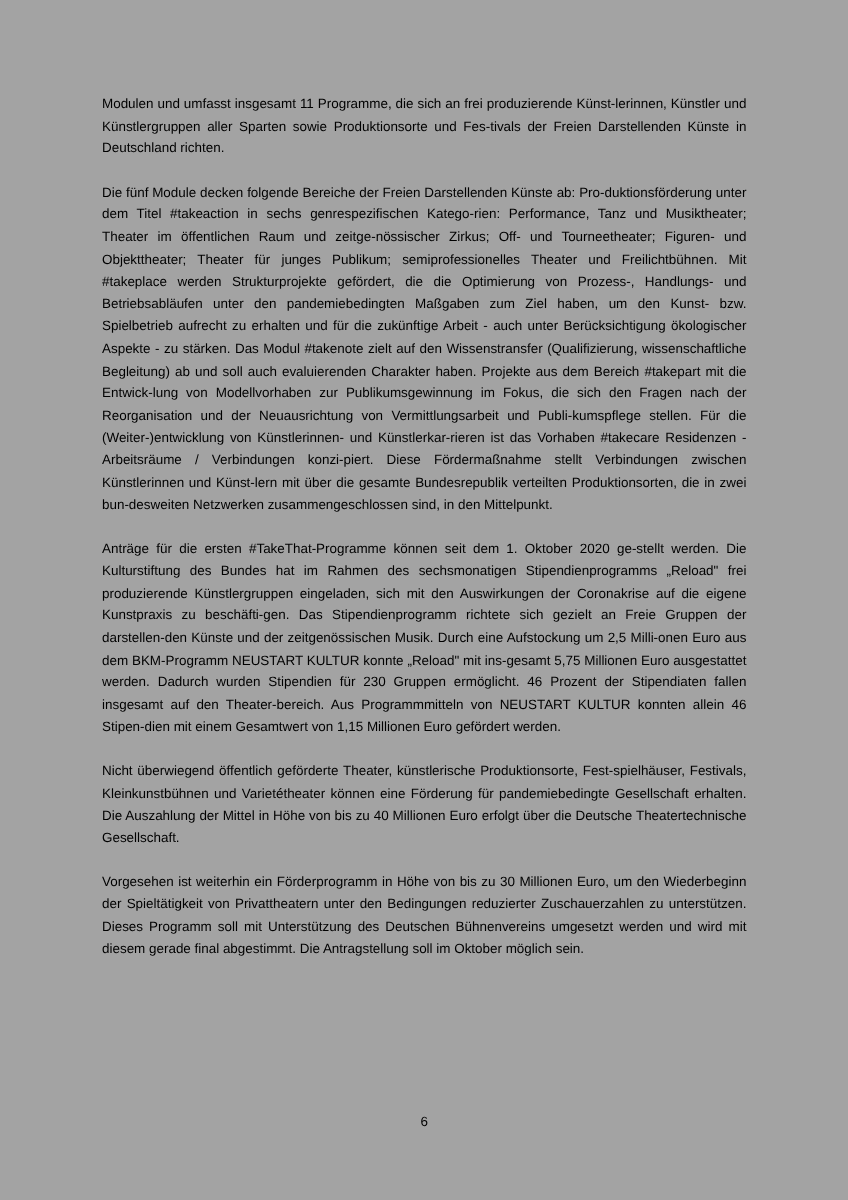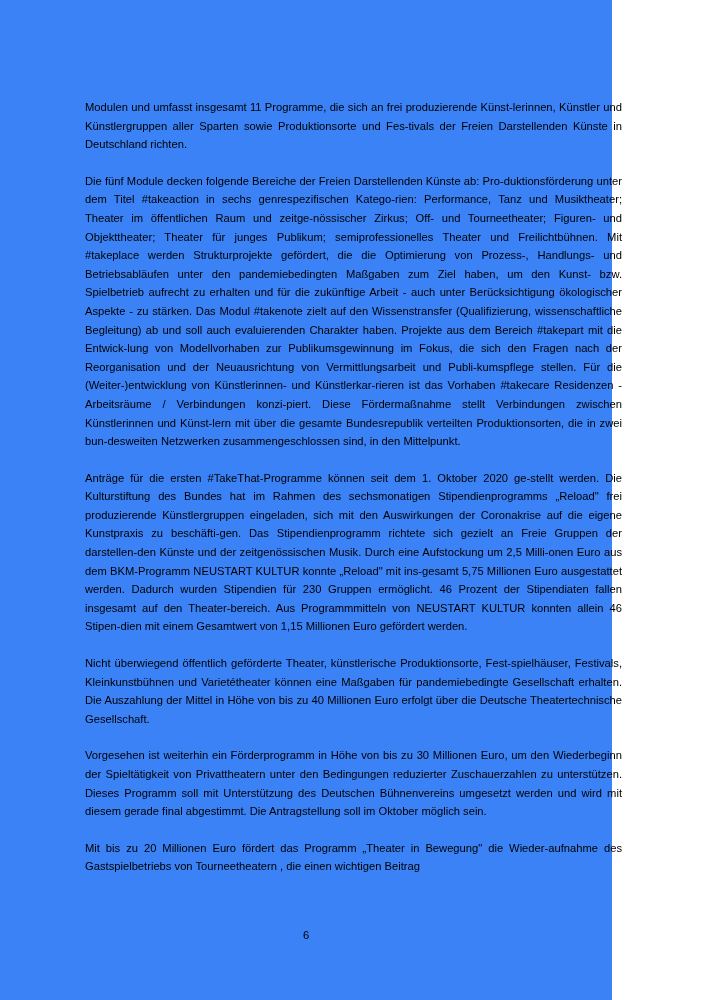--- a/index.html
+++ b/index.html
@@ -9,25 +9,25 @@
   }
   body {
     width: 707px;
     height: 1000px;
     font-family: "Liberation Sans", sans-serif;
     color: #000000;
     -webkit-font-smoothing: antialiased;
   }
   .page {
     position: relative;
-    width: 612px;
+    width: 707px;
     height: 1000px;
     box-sizing: border-box;
-    padding: 98px 85px 0 85px;
-    background: #3b82f6;
+    padding: 78px 85px 0 85px;
+    background: #a3a3a3;
   }
   .doc-body {
     width: 537px;
   }
   p.para {
     margin: 0 0 18px 0;
     font-size: 11.2px;
     line-height: 18.6px;
     text-align: justify;
     text-justify: inter-word;
@@ -52,18 +52,17 @@
   }
 </style>
 </head>
 <body>
 
 <div class="page">
   <div class="doc-body" id="doc-body">
       <p class="para"><span>Modulen und umfasst insgesamt 11 Programme, die sich an frei produzierende Künst-lerinnen, Künstler und Künstlergruppen aller Sparten sowie Produktionsorte und Fes-tivals der Freien Darstellenden Künste in Deutschland richten.</span></p>
       <p class="para"><span>Die fünf Module decken folgende Bereiche der Freien Darstellenden Künste ab: Pro-duktionsförderung unter dem Titel </span><b>#takeaction</b><span> in sechs genrespezifischen Katego-rien: Performance, Tanz und Musiktheater; Theater im öffentlichen Raum und zeitge-nössischer Zirkus; Off- und Tourneetheater; Figuren- und Objekttheater; Theater für junges Publikum; semiprofessionelles Theater und Freilichtbühnen. Mit </span><b>#takeplace</b><span> werden Strukturprojekte gefördert, die die Optimierung von Prozess-, Handlungs- und Betriebsabläufen unter den pandemiebedingten Maßgaben zum Ziel haben, um den Kunst- bzw. Spielbetrieb aufrecht zu erhalten und für die zukünftige Arbeit - auch unter Berücksichtigung ökologischer Aspekte - zu stärken. Das Modul </span><b>#takenote</b><span> zielt auf den Wissenstransfer (Qualifizierung, wissenschaftliche Begleitung) ab und soll auch evaluierenden Charakter haben. Projekte aus dem Bereich </span><b>#takepart</b><span> mit die Entwick-lung von Modellvorhaben zur Publikumsgewinnung im Fokus, die sich den Fragen nach der Reorganisation und der Neuausrichtung von Vermittlungsarbeit und Publi-kumspflege stellen. Für die (Weiter-)entwicklung von Künstlerinnen- und Künstlerkar-rieren ist das Vorhaben </span><b>#takecare Residenzen</b><span> - Arbeitsräume / Verbindungen konzi-piert. Diese Fördermaßnahme stellt Verbindungen zwischen Künstlerinnen und Künst-lern mit über die gesamte Bundesrepublik verteilten Produktionsorten, die in zwei bun-desweiten Netzwerken zusammengeschlossen sind, in den Mittelpunkt.</span></p>
       <p class="para"><span>Anträge für die ersten #TakeThat-Programme können seit dem 1. Oktober 2020 ge-stellt werden. Die </span><b>Kulturstiftung des Bundes</b><span> hat im Rahmen des sechsmonatigen </span><b>Stipendienprogramms „Reload"</b><span> frei produzierende Künstlergruppen eingeladen, sich mit den Auswirkungen der Coronakrise auf die eigene Kunstpraxis zu beschäfti-gen. Das Stipendienprogramm richtete sich gezielt an </span><b>Freie Gruppen der darstellen-den Künste und der zeitgenössischen Musik</b><span>. Durch eine Aufstockung um 2,5 Milli-onen Euro aus dem BKM-Programm NEUSTART KULTUR konnte „Reload" mit ins-gesamt 5,75 Millionen Euro ausgestattet werden. Dadurch wurden Stipendien für 230 Gruppen ermöglicht. 46 Prozent der Stipendiaten fallen insgesamt auf den </span><b>Theater-bereich</b><span>. Aus Programmmitteln von NEUSTART KULTUR konnten allein 46 Stipen-dien mit einem Gesamtwert von 1,15 Millionen Euro gefördert werden.</span></p>
-      <p class="para"><span>Nicht überwiegend öffentlich geförderte Theater, künstlerische Produktionsorte, Fest-spielhäuser, Festivals, Kleinkunstbühnen und Varietétheater können eine Maßgaben für </span><b>pandemiebedingte Gesellschaft</b><span> erhalten. Die Auszahlung der Mittel in Höhe von bis zu 40 Millionen Euro erfolgt über die </span><b>Deutsche Theatertechnische Gesellschaft.</b></p>
+      <p class="para"><span>Nicht überwiegend öffentlich geförderte Theater, künstlerische Produktionsorte, Fest-spielhäuser, Festivals, Kleinkunstbühnen und Varietétheater können eine Förderung für </span><b>pandemiebedingte Gesellschaft</b><span> erhalten. Die Auszahlung der Mittel in Höhe von bis zu 40 Millionen Euro erfolgt über die </span><b>Deutsche Theatertechnische Gesellschaft.</b></p>
       <p class="para"><span>Vorgesehen ist weiterhin ein Förderprogramm in Höhe von bis zu 30 Millionen Euro, um den </span><b>Wiederbeginn der Spieltätigkeit von Privattheatern</b><span> unter den Bedingungen reduzierter Zuschauerzahlen zu unterstützen. Dieses Programm soll mit Unterstützung des Deutschen Bühnenvereins umgesetzt werden und wird mit diesem gerade final abgestimmt. Die Antragstellung soll im Oktober möglich sein.</span></p>
-      <p class="para"><span>Mit bis zu 20 Millionen Euro fördert das Programm „Theater in Bewegung" die </span><b>Wieder-aufnahme des Gastspielbetriebs von Tourneetheatern</b><span> , die einen wichtigen Beitrag</span></p>
     </div>
   <div class="page-number">6</div>
 </div>
 
 </body></html>

